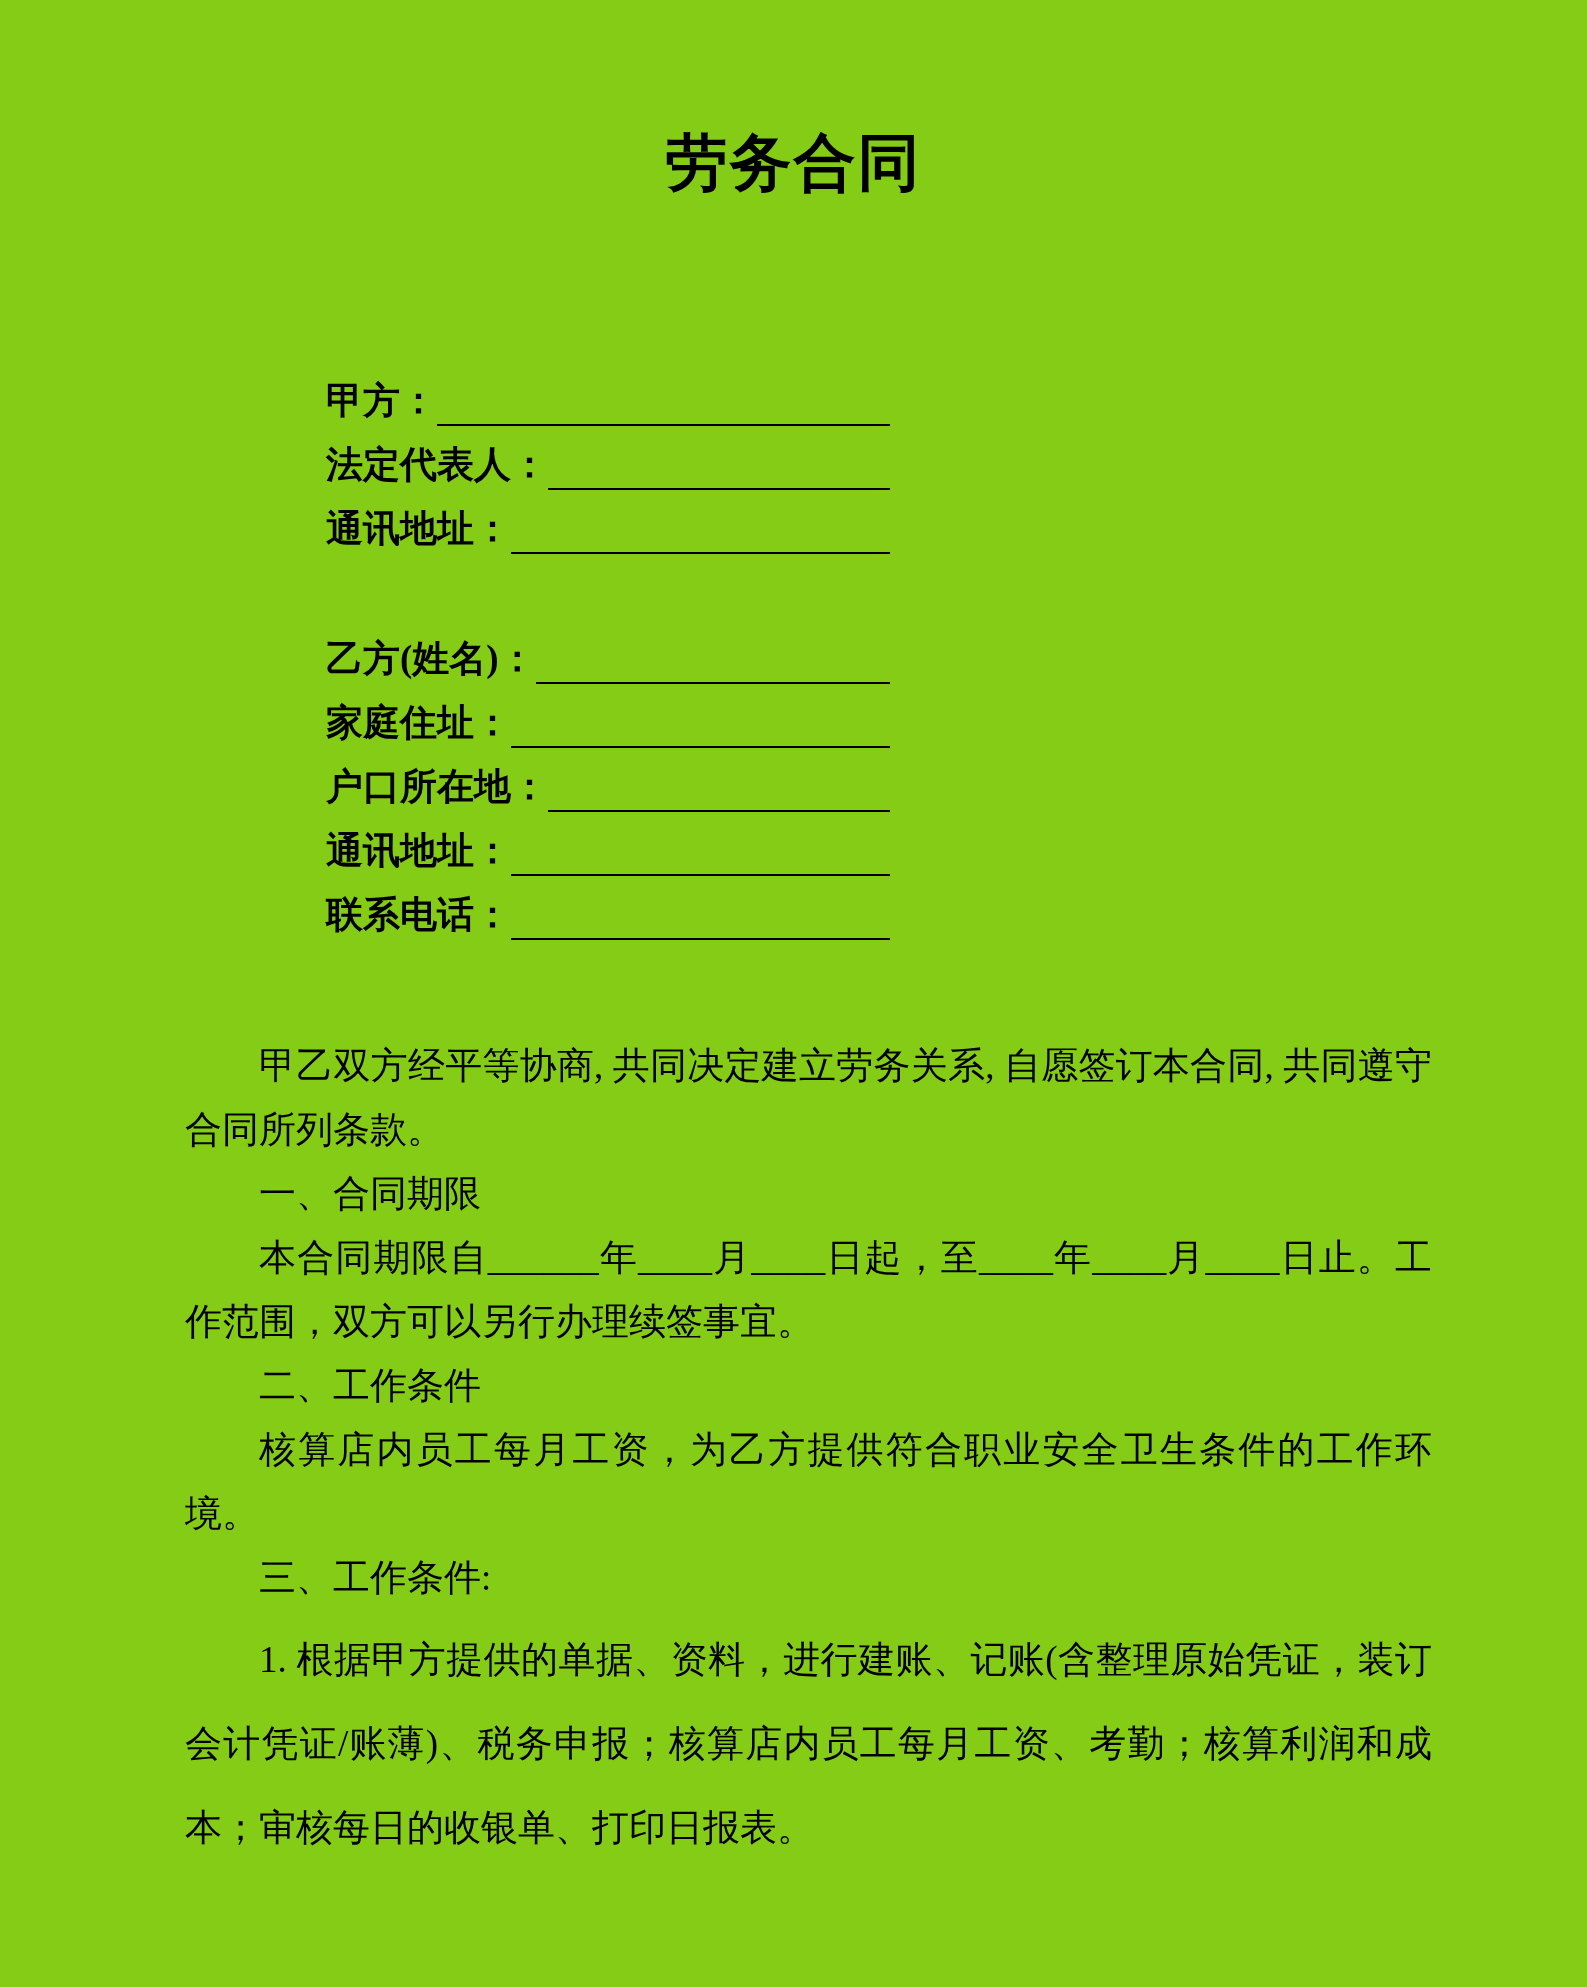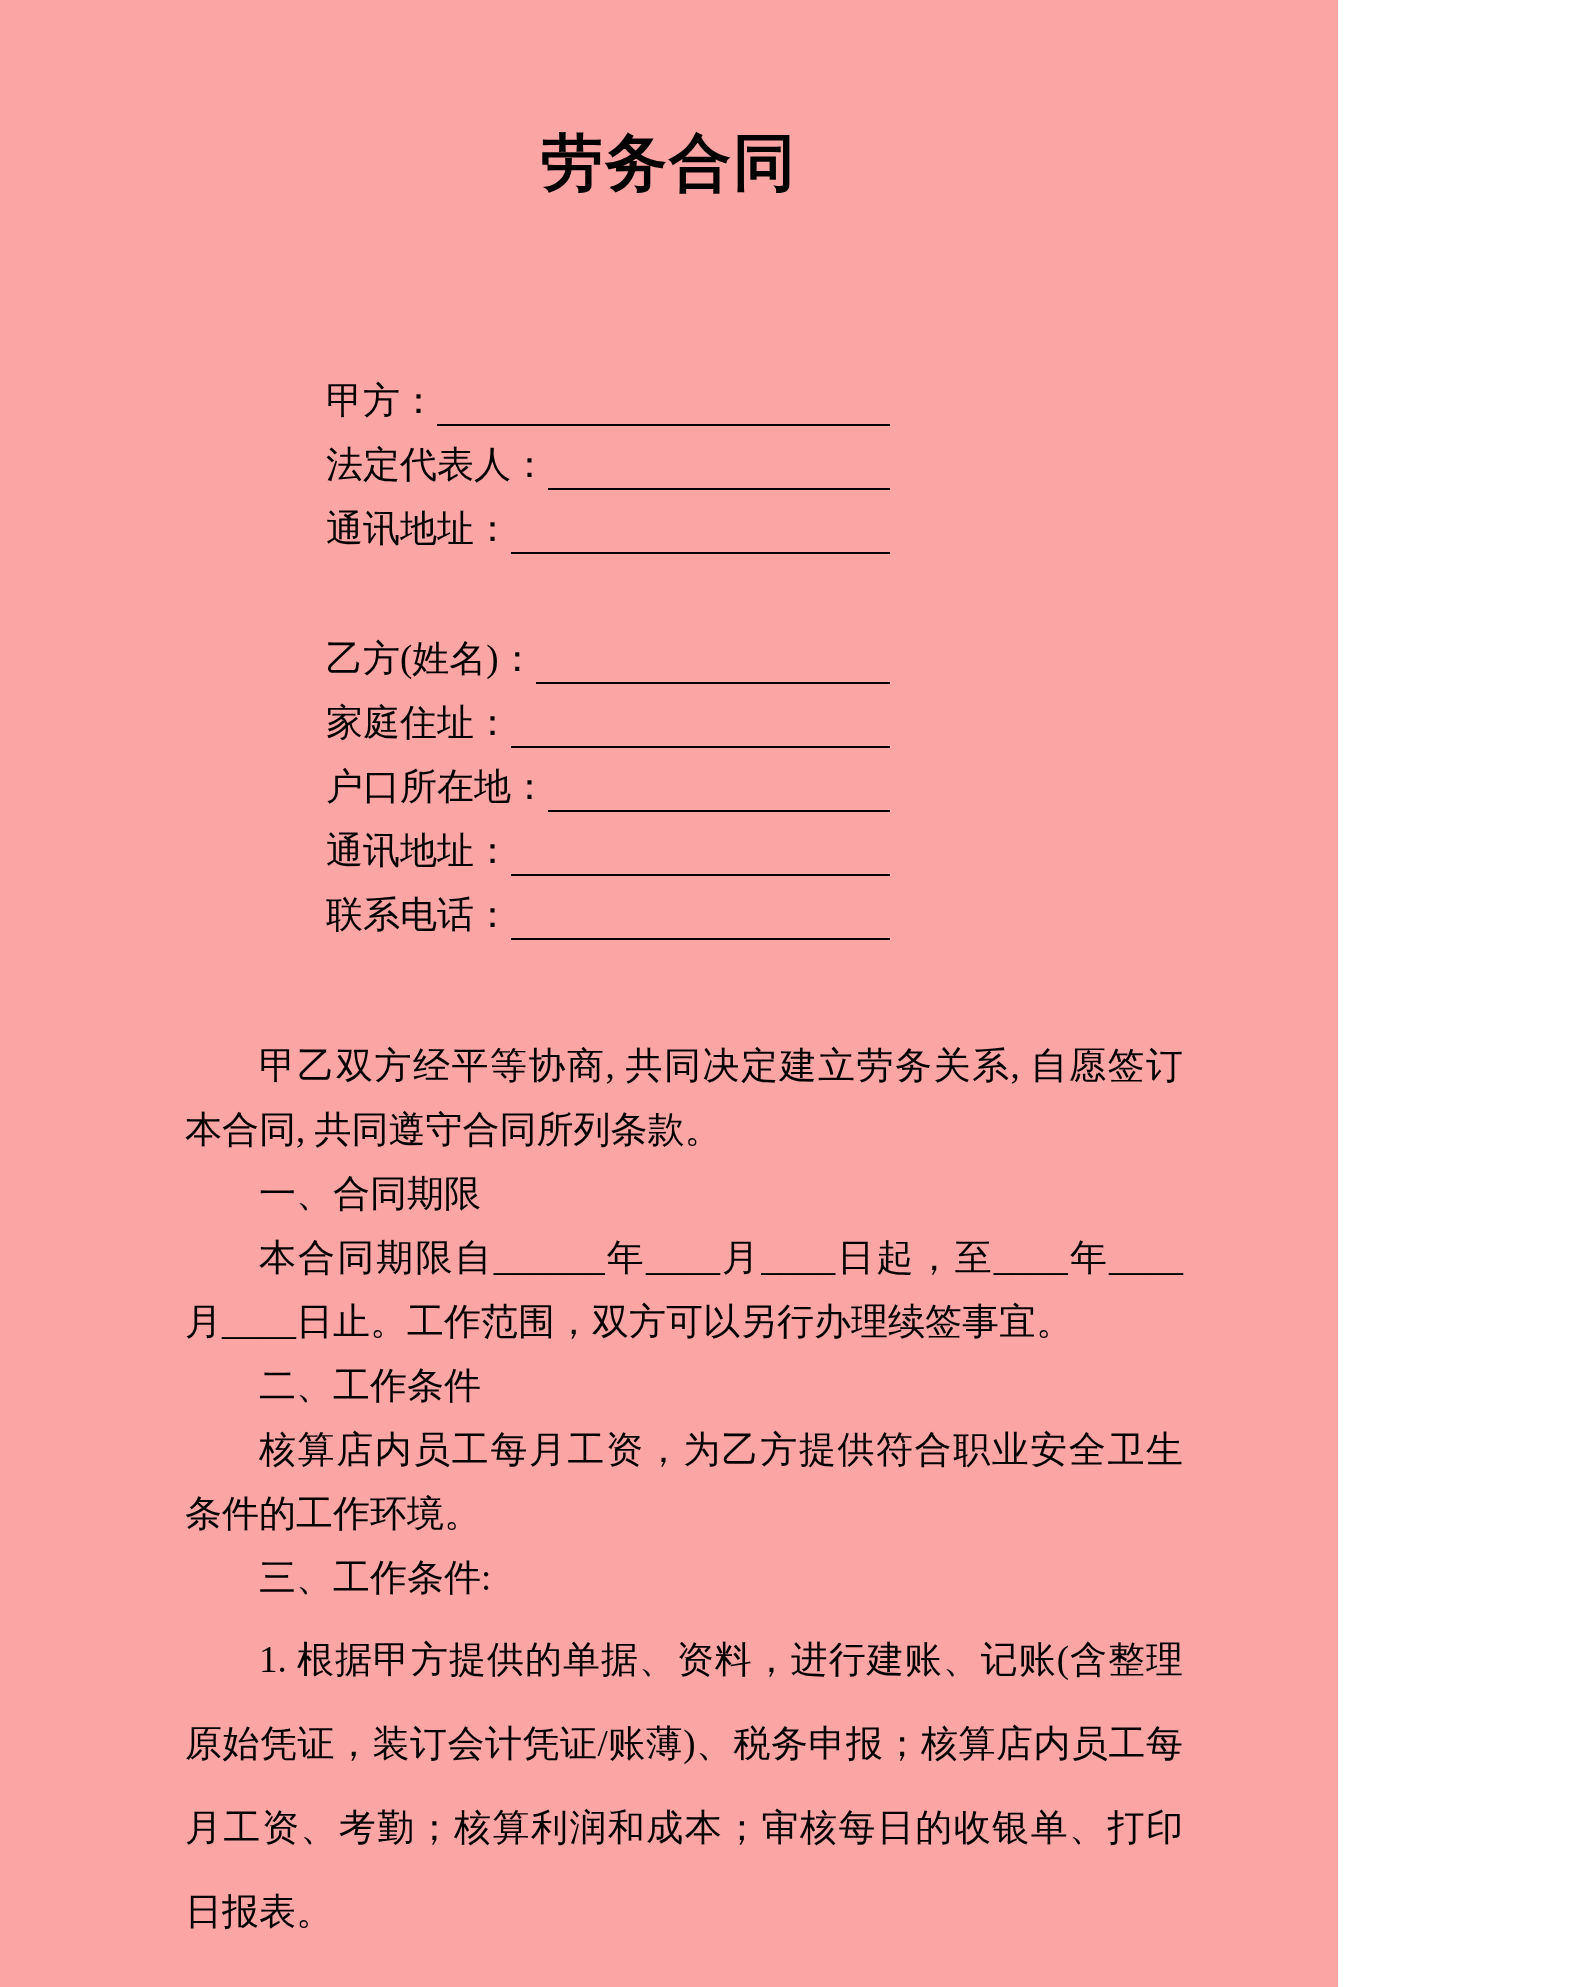--- a/index.html
+++ b/index.html
@@ -1,20 +1,20 @@
 <!DOCTYPE html>
 <html><head>
 <meta charset="utf-8">
 <style>
   html, body { margin: 0; padding: 0; background: #ffffff; }
 
   .page {
-    width: 1338px;
+    width: 1587px;
     height: 1987px;
-    background: #fca5a5;
+    background: #84cc16;
     color: #000000;
     font-family: "Liberation Serif", "DejaVu Serif", serif;
     overflow: hidden;
     position: relative;
   }
 
   .title {
     margin: 0;
     padding-top: 116px;
     text-align: center;
@@ -22,20 +22,21 @@
     line-height: 94px;
     font-weight: bold;
     letter-spacing: 2px;
   }
 
   
   .form {
     margin: 152px 0 0 326px;
     width: 564px;
     font-size: 37px;
+    font-weight: bold;
   }
   .form-row {
     display: flex;
     align-items: flex-end;
     height: 64px;
   }
   .form-row .label { white-space: nowrap; }
   .blank {
     flex: 1;
     align-self: stretch;

